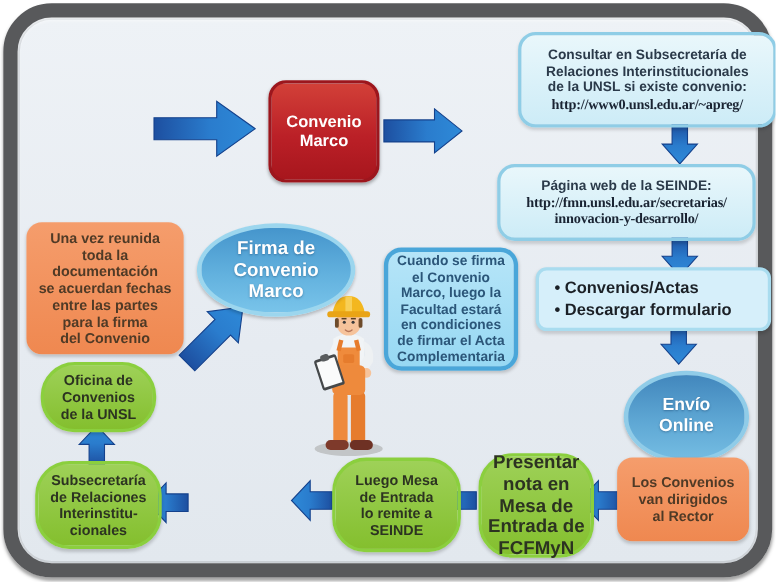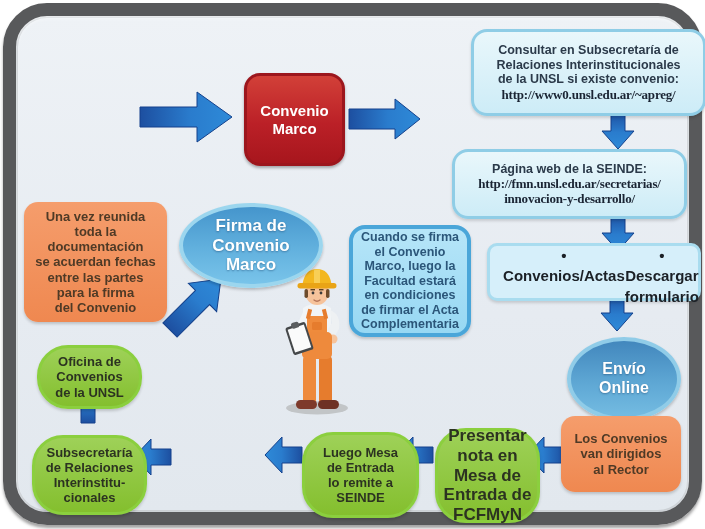--- a/index.html
+++ b/index.html
@@ -14,27 +14,27 @@
            box-shadow:0 2px 3px rgba(0,0,0,.22);}
   .el-std{background:linear-gradient(180deg,#5193c8 0%,#6db1dc 55%,#85c8ea 100%);border:4px solid #a9daf0;}
   .el-firma{background:linear-gradient(180deg,#4595cc 0%,#62b1de 55%,#79c4ea 100%);border:4px solid #9cd6ee;}
   .el-envio{background:linear-gradient(180deg,#4287bd 0%,#5ea7d4 55%,#74bce2 100%);border:4px solid #90cce8;}
   .redbox{background:linear-gradient(180deg,#d24038 0%,#bb2027 55%,#a7161d 100%);border:3px solid #9c161d;
           border-radius:16px;color:#ffffff;box-shadow:0 2px 3px rgba(0,0,0,.3);}
   .bluebox{background:linear-gradient(180deg,#e9f7fb 0%,#cdecf7 100%);border:3px solid #8fcde6;border-radius:16px;
            color:#2b3a4a;box-shadow:0 2px 3px rgba(0,0,0,.15);flex-direction:column;}
   .bluebox .url{font-family:Liberation Serif, serif;color:#1a2433;font-size:13px;letter-spacing:-0.2px;}
   .listbox{background:#d6effa;border:3px solid #a9dcef;border-radius:10px;color:#1b2026;
-           box-shadow:0 2px 3px rgba(0,0,0,.15);flex-direction:row;align-items:flex-start;padding-left:14px;}
+           box-shadow:0 2px 3px rgba(0,0,0,.15);flex-direction:column;align-items:flex-start;padding-left:14px;}
   .cuandobox{background:linear-gradient(180deg,#b6e5f8 0%,#97d8f3 100%);border:4px solid #4aa6d9;border-radius:16px;
              color:#2b5679;box-shadow:0 2px 3px rgba(0,0,0,.18);text-align:center;}
   .orangebox{background:linear-gradient(180deg,#f59d6c 0%,#ef8850 100%);border-radius:14px;color:#4f3a26;
              box-shadow:0 2px 3px rgba(0,0,0,.18);}
   .greenbox{background:linear-gradient(180deg,#9ed158 0%,#84bf2e 100%);border:3px solid #8bcf3e;border-radius:31px;
-            color:#2c3321;box-shadow:0 2px 3px rgba(0,0,0,.18);margin-top:16px;}
+            color:#2c3321;box-shadow:0 2px 3px rgba(0,0,0,.18);}
   
   .n-docentes{left:36px;top:31px;width:112px;height:78px;font-size:16px;}
   .n-ebt{left:43px;top:112px;width:96px;height:80px;font-size:17px;}
   .n-convenio{left:244px;top:73px;width:95px;height:87px;font-size:15px;}
   .n-consultar{left:452px;top:29px;width:229px;height:81px;font-size:12.5px;margin-left:19px;}
   .n-pagina{left:452px;top:149px;width:229px;height:64px;font-size:12.5px;}
   .n-descargar{left:487px;top:243px;width:194px;height:52px;font-size:15px;line-height:1.35;}
   .n-envio{left:567px;top:337px;width:106px;height:76px;font-size:16px;}
   .n-losconvenios{left:561px;top:416px;width:120px;height:76px;font-size:13px;}
   .n-presentar{left:435px;top:412px;width:99px;height:89px;font-size:17px;}

